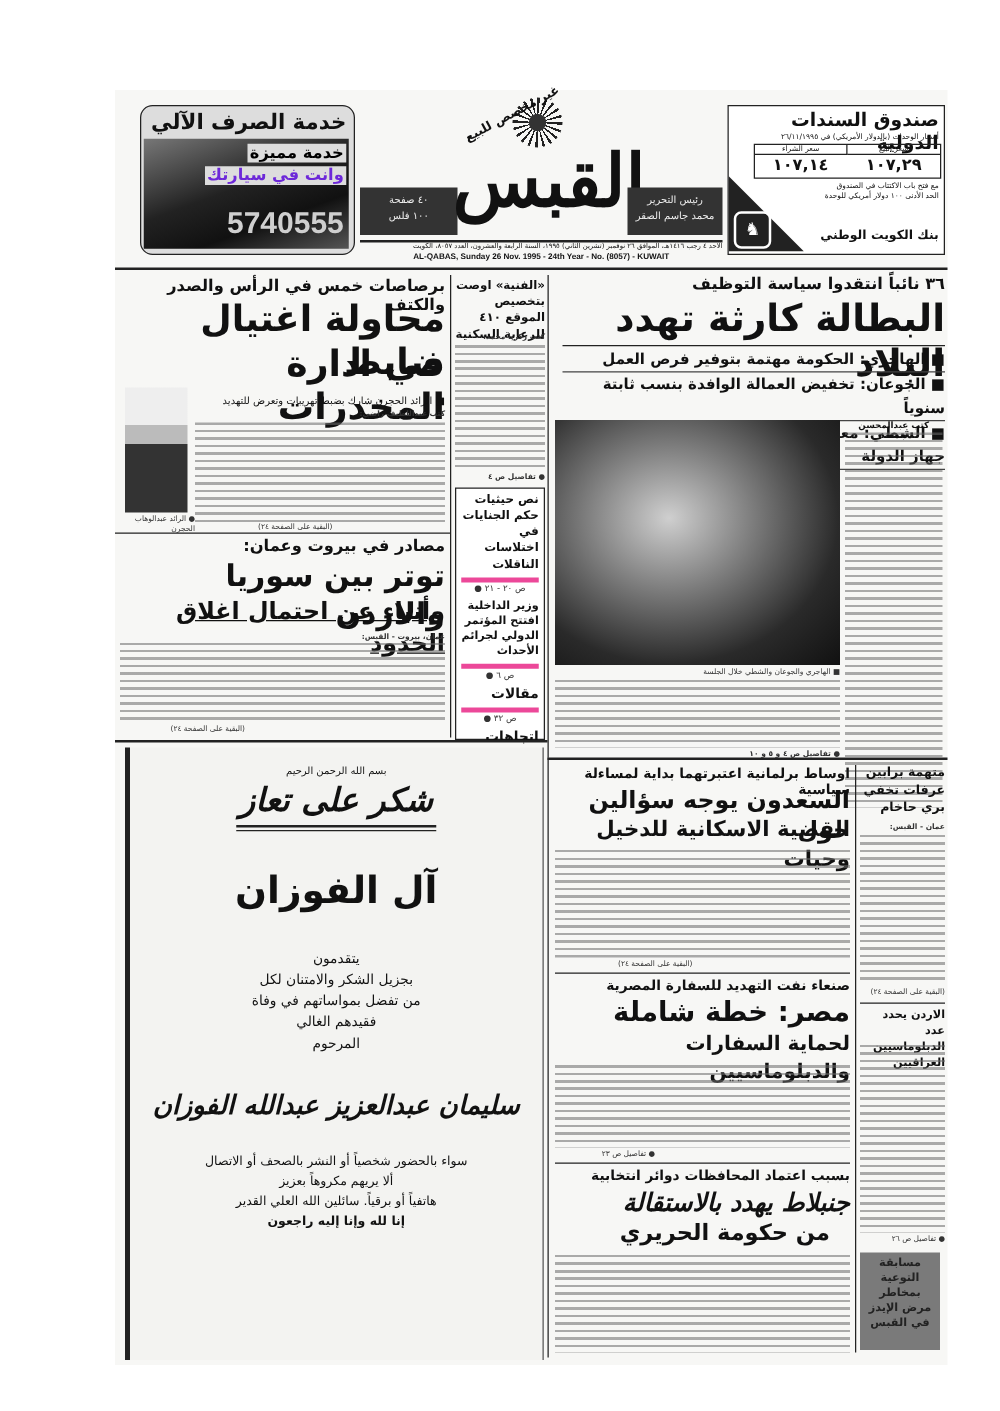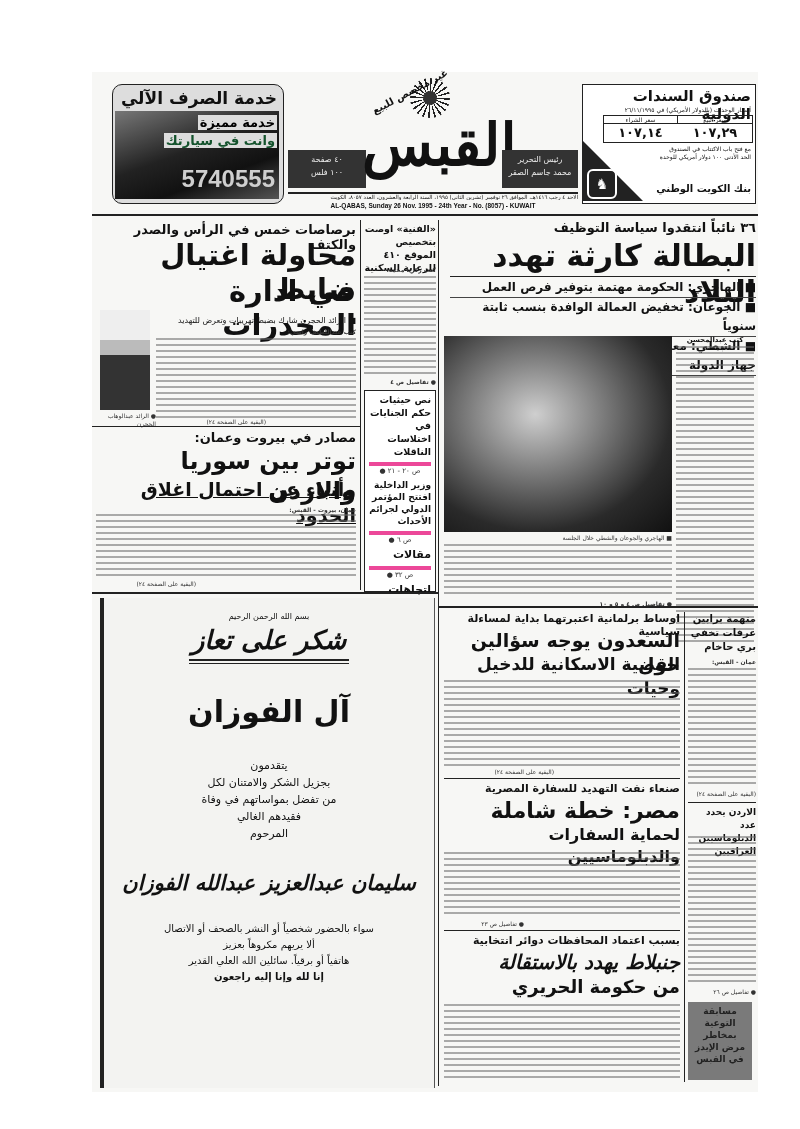--- a/index.html
+++ b/index.html
@@ -22,21 +22,21 @@
 </style>
 </head>
 <body>
 
 <div class="page">
 
   <div class="abs box" style="left:20px;top:12px;width:170px;height:118px;background:#ddd;border-radius:10px;">
     <div class="abs rtl b" style="right:6px;top:3px;font-size:17px;">خدمة الصرف الآلي</div>
     <div class="abs" style="left:2px;top:26px;width:164px;height:88px;background:linear-gradient(160deg,#777 0%,#222 45%,#111 70%,#555 100%);"></div>
     <div class="abs rtl b" style="right:6px;top:30px;font-size:13px;color:#000;background:#ddd;padding:0 2px;">خدمة مميزة</div>
-    <div class="abs rtl b" style="right:6px;top:48px;font-size:13px;color:#14532d;background:#ddd;padding:0 2px;">وانت في سيارتك</div>
+    <div class="abs rtl b" style="right:6px;top:48px;font-size:13px;color:#6d28d9;background:#ddd;padding:0 2px;">وانت في سيارتك</div>
     <div class="abs b" style="right:8px;top:80px;font-size:24px;color:#cfcfcf;font-family:'Liberation Sans',sans-serif;">5740555</div>
   </div>
 
   <div class="abs" style="left:196px;top:78px;width:78px;height:38px;background:#333;color:#eee;">
     <div class="rtl ctr" style="font-size:8px;padding-top:5px;">٤٠ صفحة</div>
     <div class="rtl ctr" style="font-size:8px;padding-top:4px;">١٠٠ فلس</div>
   </div>
 
   <div class="abs" style="left:318px;top:6px;width:40px;height:40px;border-radius:50%;
        background:repeating-conic-gradient(#222 0 6deg, transparent 6deg 18deg);">
@@ -175,18 +175,18 @@
 
   <div class="rule" style="left:596px;top:730px;width:68px;height:1px;"></div>
   <div class="abs rtl b" style="left:596px;top:734px;width:68px;font-size:9px;line-height:13px;">الاردن يحدد عدد الدبلوماسيين العراقيين</div>
   <div class="lines" style="left:596px;top:764px;width:68px;height:150px;"></div>
   <div class="abs rtl fine" style="left:596px;top:916px;width:68px;">● تفاصيل ص ٢٦</div>
 
   <div class="rule" style="left:352px;top:858px;width:236px;height:1px;"></div>
 
   <div class="abs rtl hl-kicker" style="left:352px;top:862px;width:236px;font-size:11px;">بسبب اعتماد المحافظات دوائر انتخابية</div>
   <div class="abs rtl b" style="left:352px;top:878px;width:236px;font-size:20px;line-height:25px;font-style:italic;">جنبلاط يهدد بالاستقالة</div>
-  <div class="abs rtl b" style="left:352px;top:903px;width:236px;font-size:18px;line-height:24px;letter-spacing:2px;">من حكومة الحريري</div>
+  <div class="abs rtl b" style="left:336px;top:903px;width:236px;font-size:18px;line-height:24px;letter-spacing:2px;">من حكومة الحريري</div>
   <div class="lines" style="left:352px;top:932px;width:236px;height:78px;"></div>
 
   <div class="abs rtl b" style="left:596px;top:930px;width:64px;height:78px;background:#7a7a7a;color:#222;font-size:9px;line-height:12px;padding:3px;box-sizing:border-box;text-align:center;">مسابقة التوعية بمخاطر مرض الإيدز في القبس</div>
 
 </div>
 
 </body></html>

